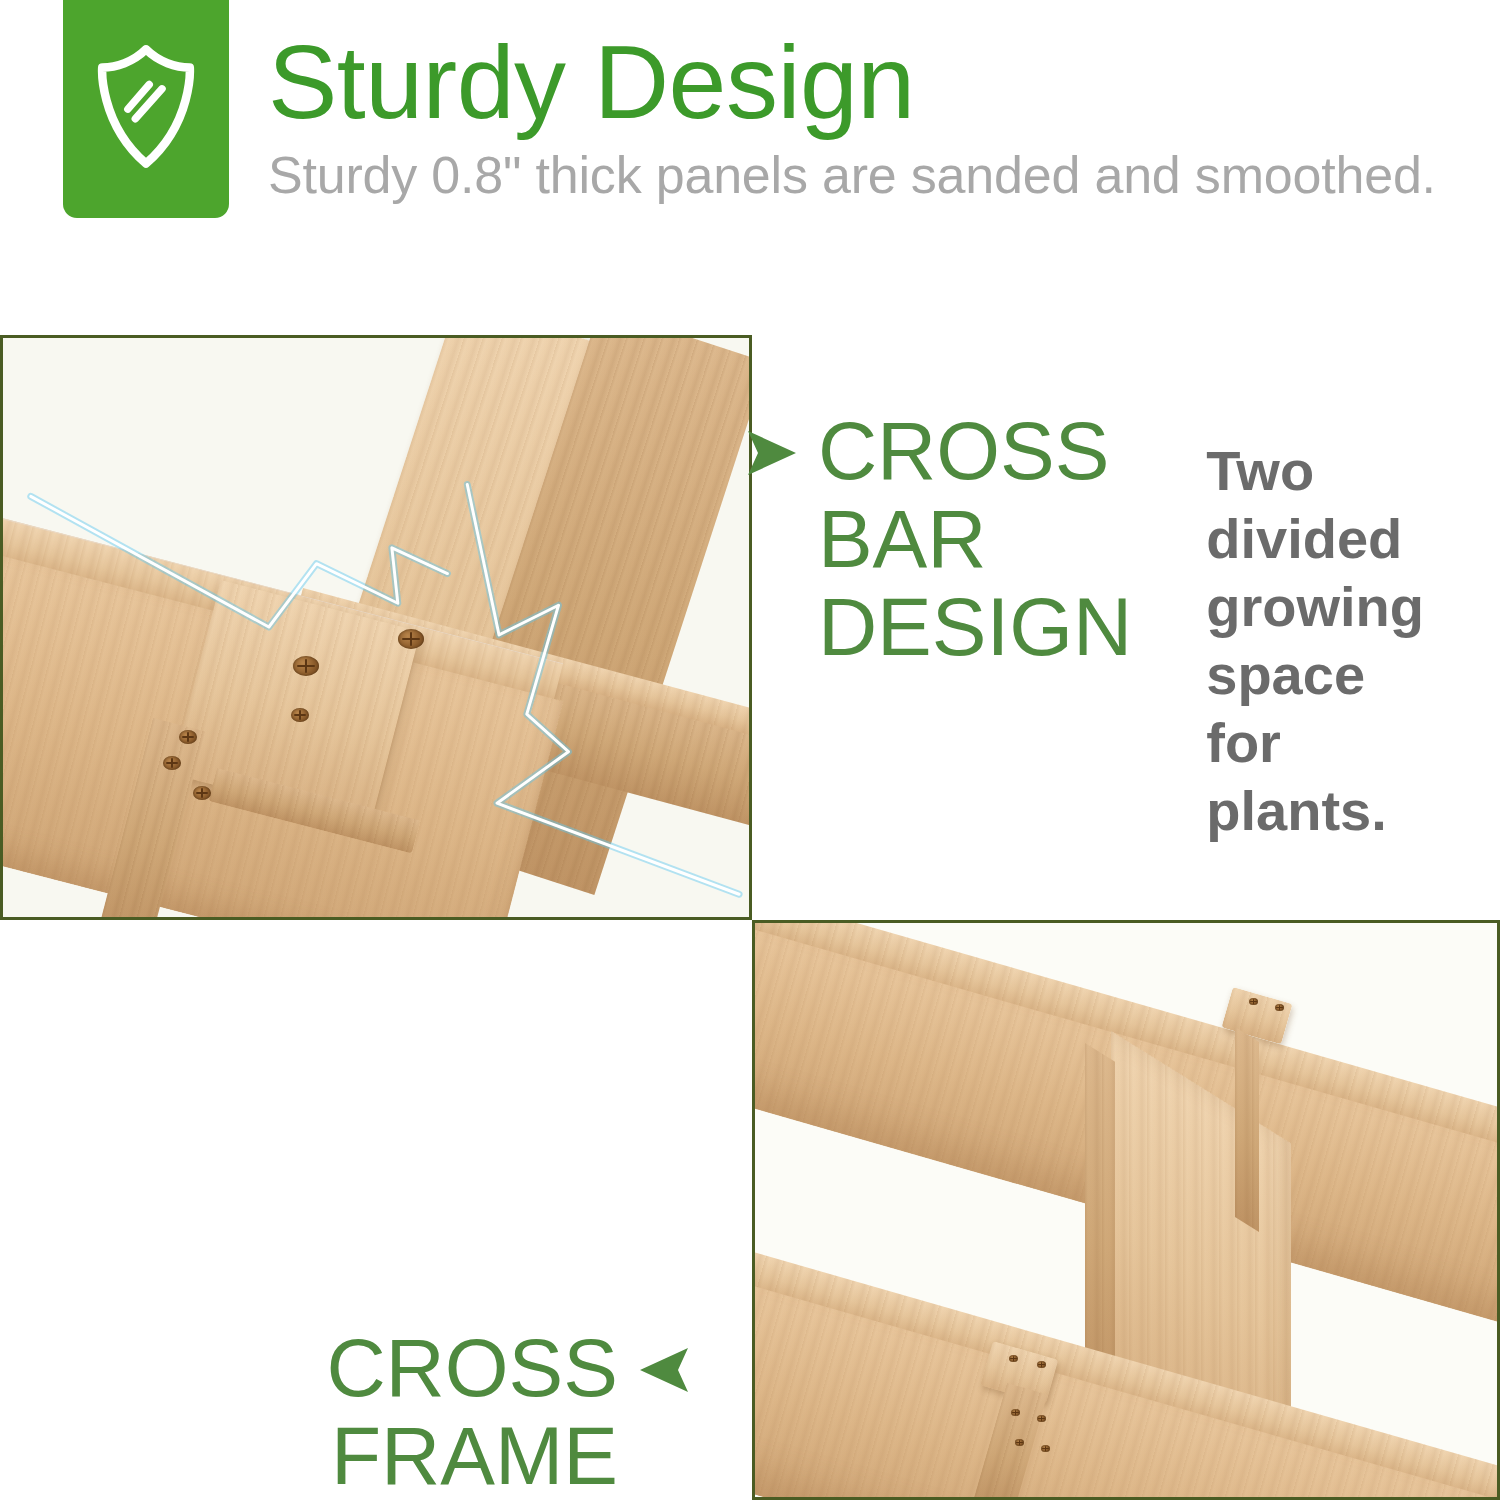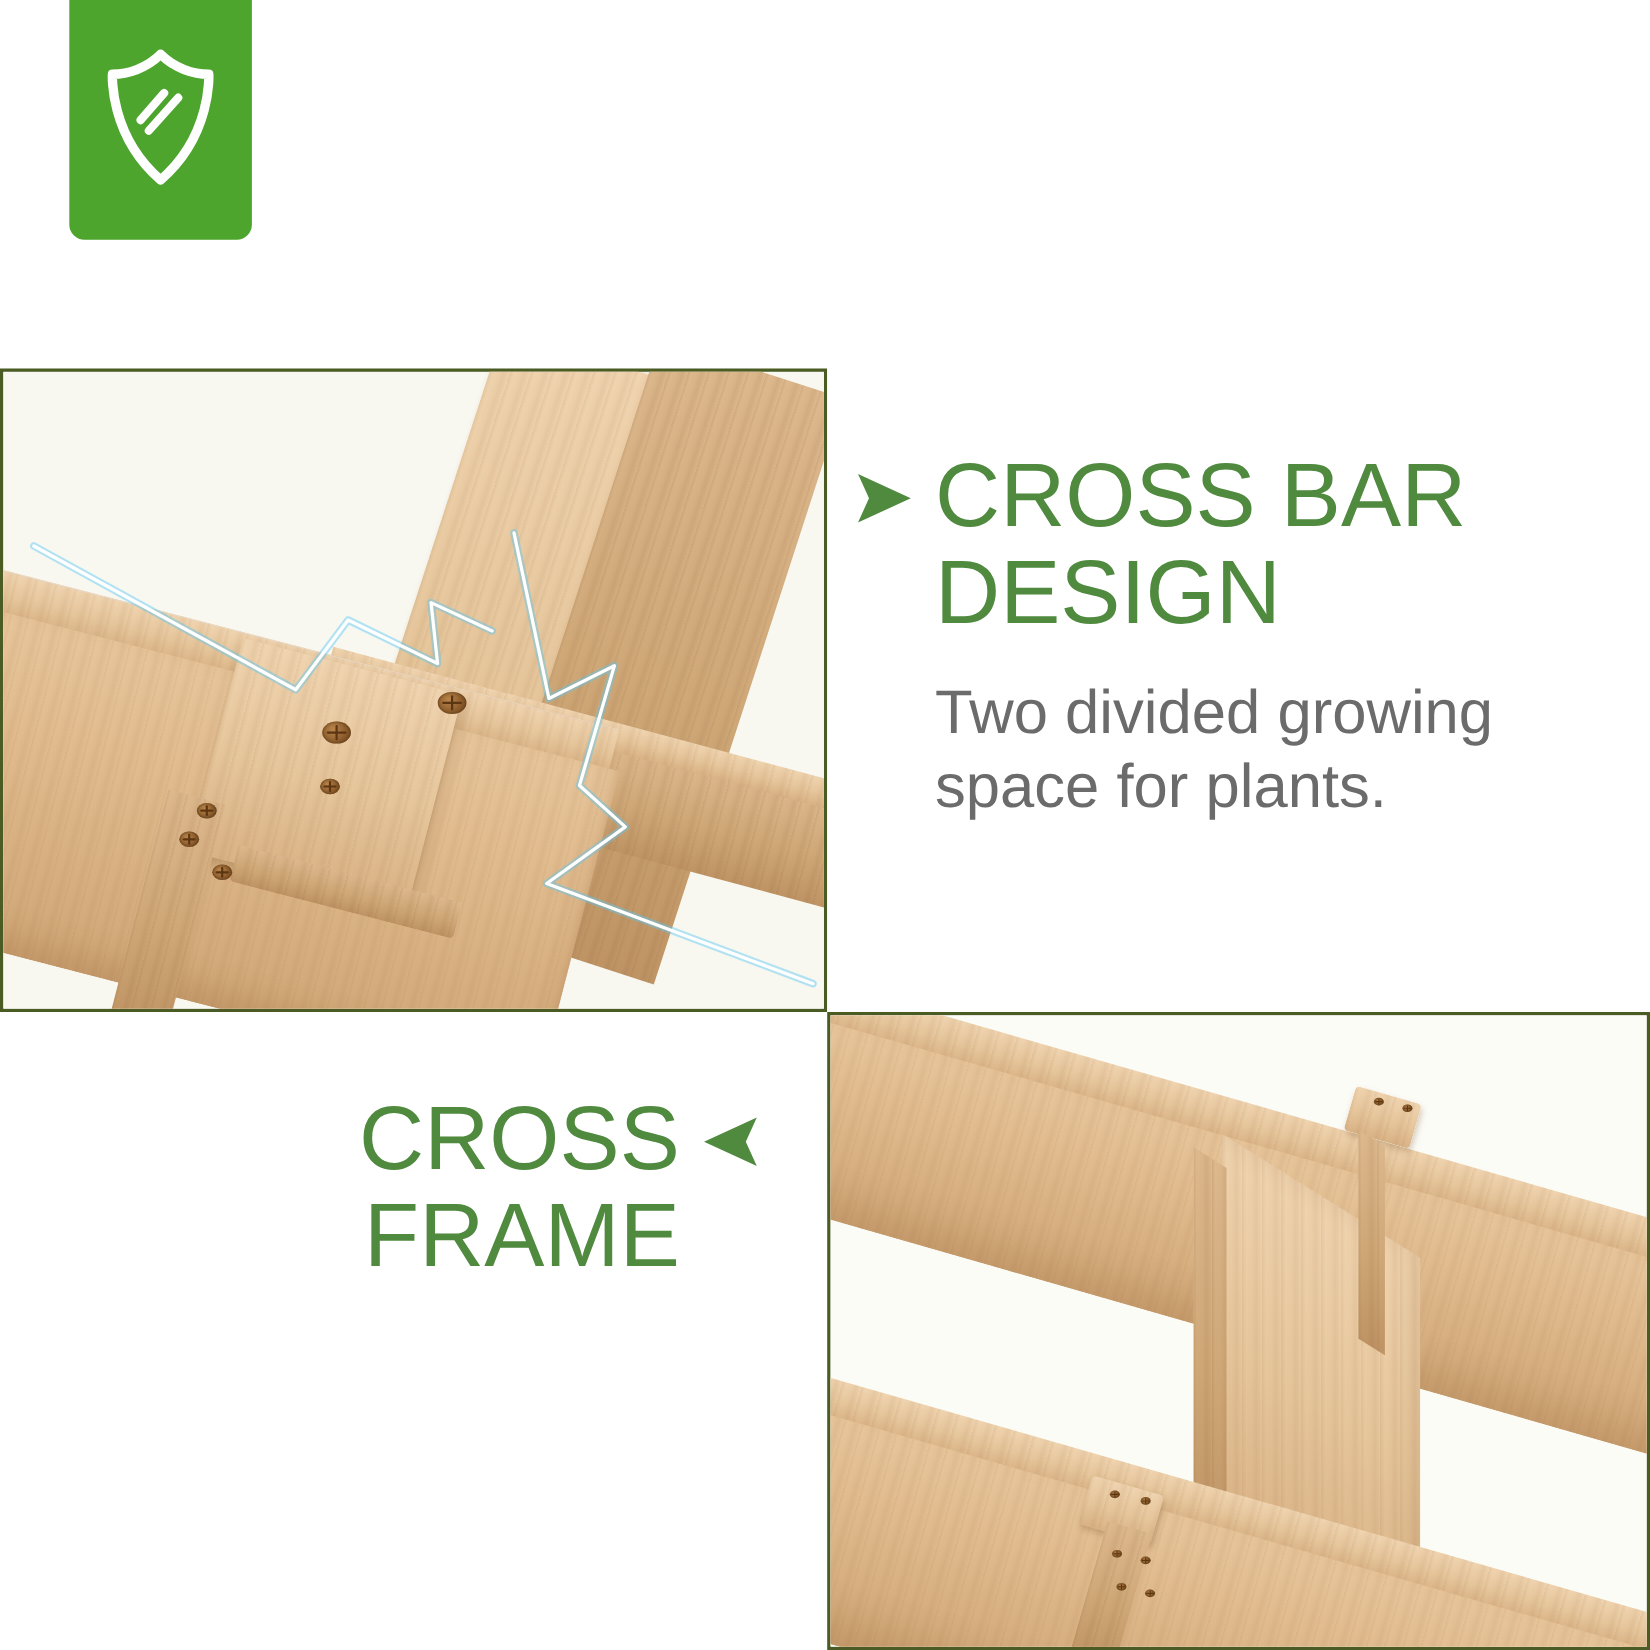--- a/index.html
+++ b/index.html
@@ -94,22 +94,22 @@
     overflow: hidden;
   }
   .photo-inner { position: absolute; left: 0; top: 0; right: 0; bottom: 0; overflow: hidden; }
 
   
   .textpanel {
     position: absolute;
     left: 0; top: 0; right: 0; bottom: 0;
     background: #ffffff;
     display: flex;
-    flex-direction: column;
-    justify-content: flex-start;
+    flex-direction: row;
+    justify-content: flex-end;
   }
   .tp-right { padding: 72px 76px 0 24px; align-items: flex-start; text-align: left; }
   .tp-left  { padding: 72px 60px 0 40px; align-items: flex-end;  text-align: right; }
 
   .head-row {
     display: flex;
     align-items: flex-start;
     gap: 18px;
   }
 
@@ -131,21 +131,21 @@
     letter-spacing: 0px;
   }
   .tp-left .section-title { text-align: right; }
 
   .section-body {
     font-family: "Liberation Sans Narrow", "Liberation Sans", sans-serif;
     font-stretch: condensed;
     font-size: 56px;
     line-height: 68px;
     color: #6b6b6b;
-    font-weight: 400;
+    font-weight: 700;
     margin-top: 30px;
   }
   .tp-right .section-body { padding-left: 74px; }
   .tp-left  .section-body { padding-right: 0px; text-align: right; }
 
   
   .p1-bg {
     position: absolute; inset: 0;
     background: #f8f8f1;
   }
@@ -204,20 +204,24 @@
 <div class="header">
 
   <div class="badge">
     <svg viewBox="0 0 100 118">
       <path d="M50 5 C38 17 22 22 9 22 C9 22 6 74 50 112 C94 74 91 22 91 22 C78 22 62 17 50 5 Z" fill="none" stroke="#ffffff" stroke-width="8" stroke-linejoin="round"></path>
       <line x1="53" y1="38" x2="33" y2="61" stroke="#ffffff" stroke-width="7" stroke-linecap="round"></line>
       <line x1="65" y1="42" x2="40" y2="70" stroke="#ffffff" stroke-width="7" stroke-linecap="round"></line>
     </svg>
   </div>
 
+  <div class="header-text">
+    <div class="header-title">Sturdy Design</div>
+    <div class="header-sub">Sturdy 0.8" thick panels are sanded and smoothed.</div>
+  </div>
 </div>
 
 <div class="grid">
 
   <div class="cell cell-tl">
     <div class="photo">
       <div class="photo-inner">
         <div class="p1-bg"></div>
 
         <div class="wood wood-l" style="left:455px; top:-40px; width:150px; height:560px; transform:rotate(18deg); transform-origin: top left; box-shadow: 2px 0 6px rgba(120,80,40,.18);"></div>

